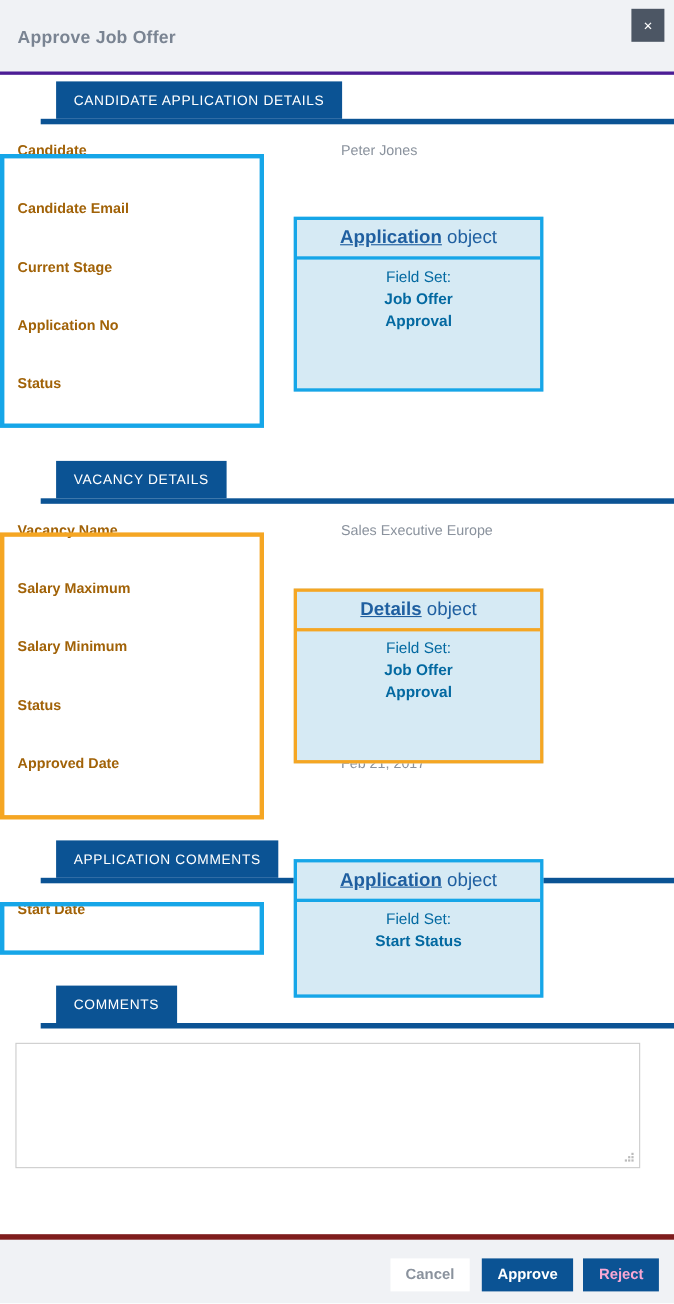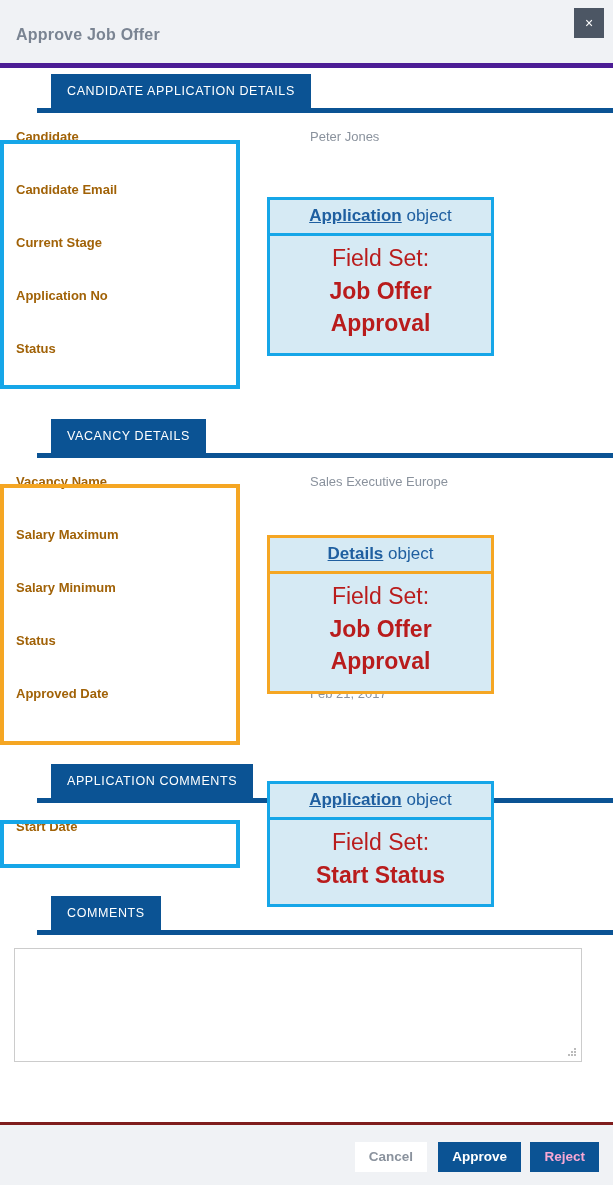--- a/index.html
+++ b/index.html
@@ -15,21 +15,21 @@
     overflow: hidden;
     position: relative;
   }
 
   
   .modal-header {
     position: absolute;
     left: 0; top: 0;
     width: 613px; height: 68px;
     background: #f0f2f5;
-    border-bottom: 5px solid #4c1d95;
+    border-bottom: 3px solid #4c1d95;
     box-sizing: border-box;
   }
   .modal-title {
     position: absolute;
     left: 16px; top: 26px;
     font-size: 16px;
     font-weight: bold;
     color: #7a8492;
     letter-spacing: .2px;
   }
@@ -131,21 +131,21 @@
     background: #bbb;
     display: block;
   }
 
   
   .modal-footer {
     position: absolute;
     left: 0; top: 1122px;
     width: 613px; height: 63px;
     background: #f0f2f5;
-    border-top: 3px solid #7f1d1d;
+    border-top: 5px solid #7f1d1d;
     box-sizing: border-box;
   }
   .btn {
     position: absolute;
     top: 17px;
     height: 30px;
     font-family: "Liberation Sans", sans-serif;
     font-size: 13.5px;
     font-weight: bold;
     border: none;
@@ -197,22 +197,22 @@
     font-weight: normal;
     padding: 6px 0 7px;
     white-space: nowrap;
   }
   .anno-card.cyan  > .anno-card-title { border-bottom: 3px solid #16a6e8; }
   .anno-card.amber > .anno-card-title { border-bottom: 3px solid #f5a623; }
   .anno-card-title b { font-weight: bold; text-decoration: underline; }
 
   .anno-card-body {
     padding: 6px 0 10px;
-    font-size: 23px;
-    color: #b91c1c;
+    font-size: 14px;
+    color: #0369a1;
     line-height: 1.42;
   }
   .anno-card-body .fs-label { font-weight: normal; display: block; }
   .anno-card-body .fs-value { font-weight: bold; display: block; }
 </style>
 </head>
 <body>
 
 <div class="modal-header">
   <div class="modal-title">Approve Job Offer</div>

